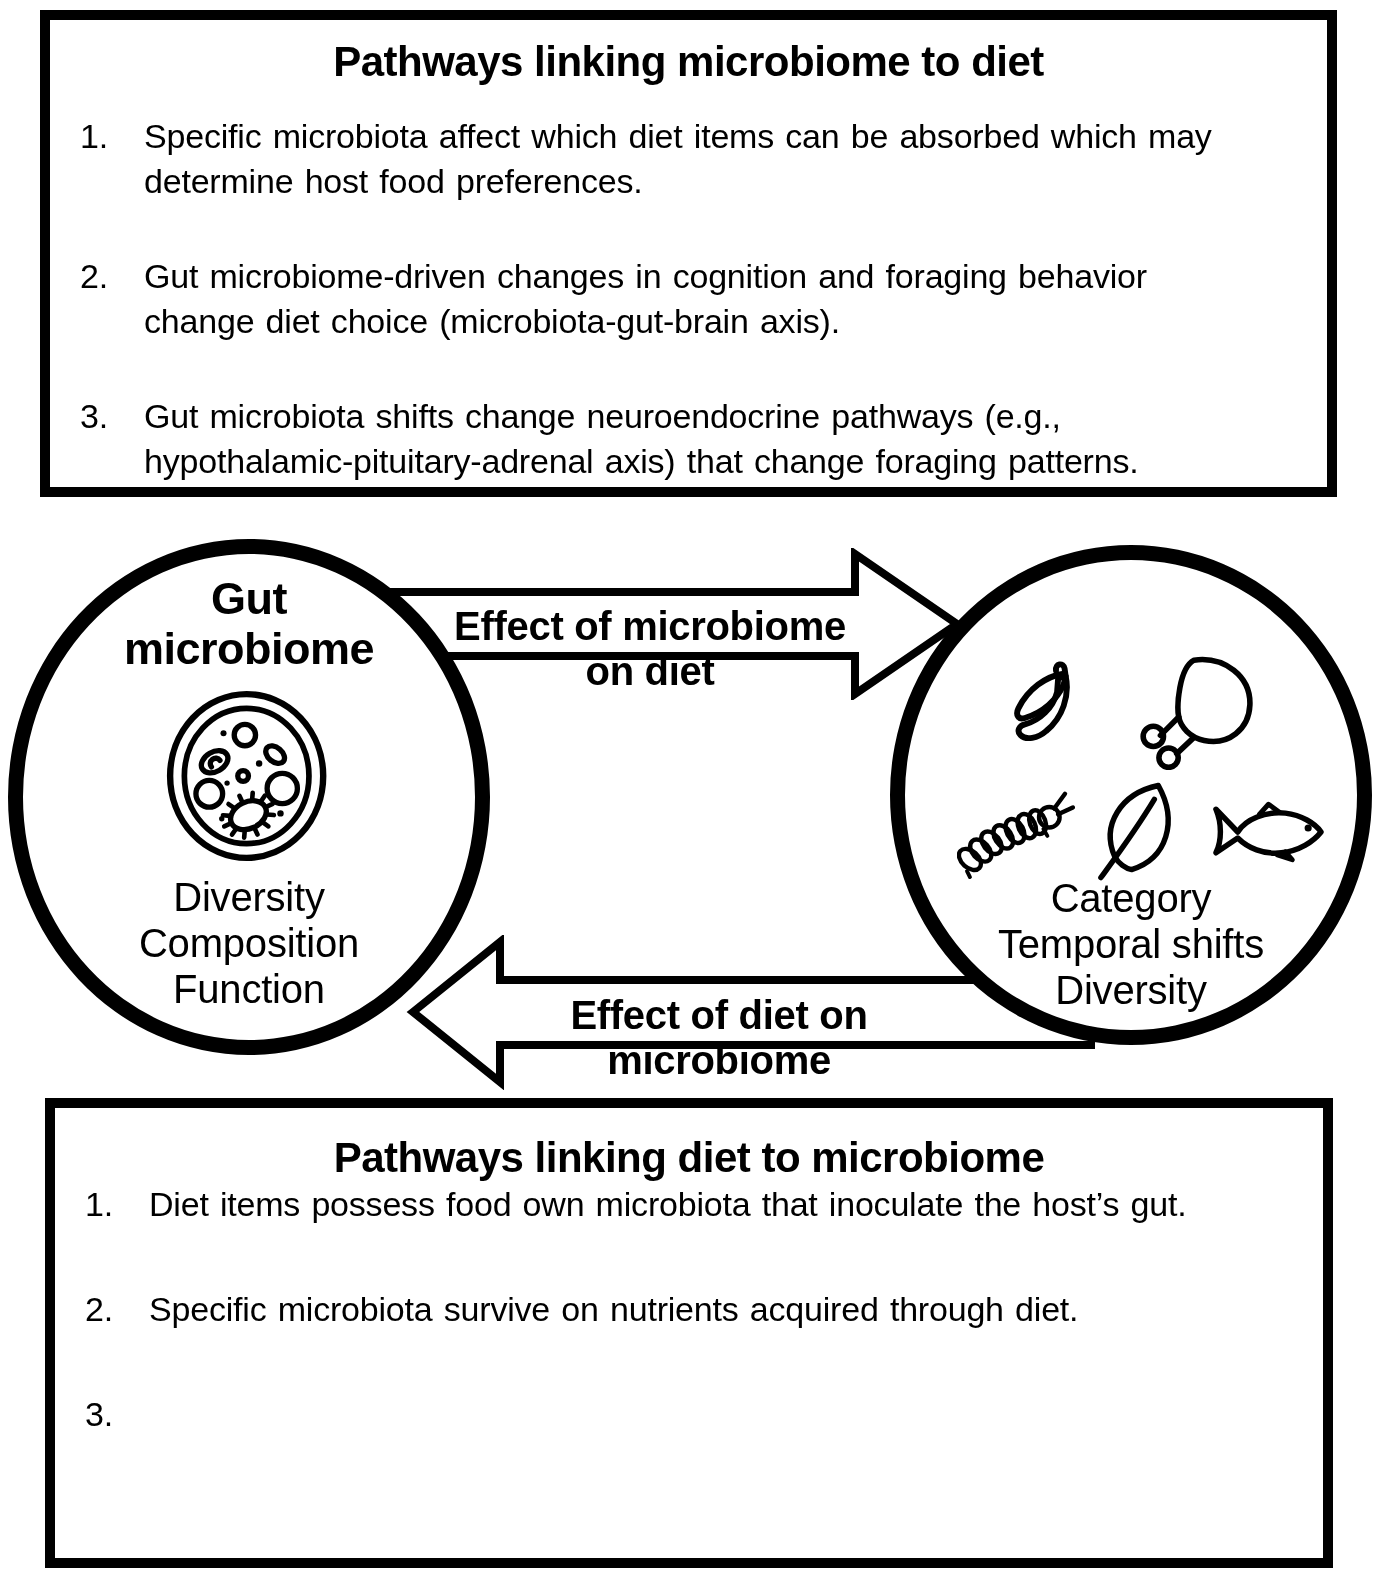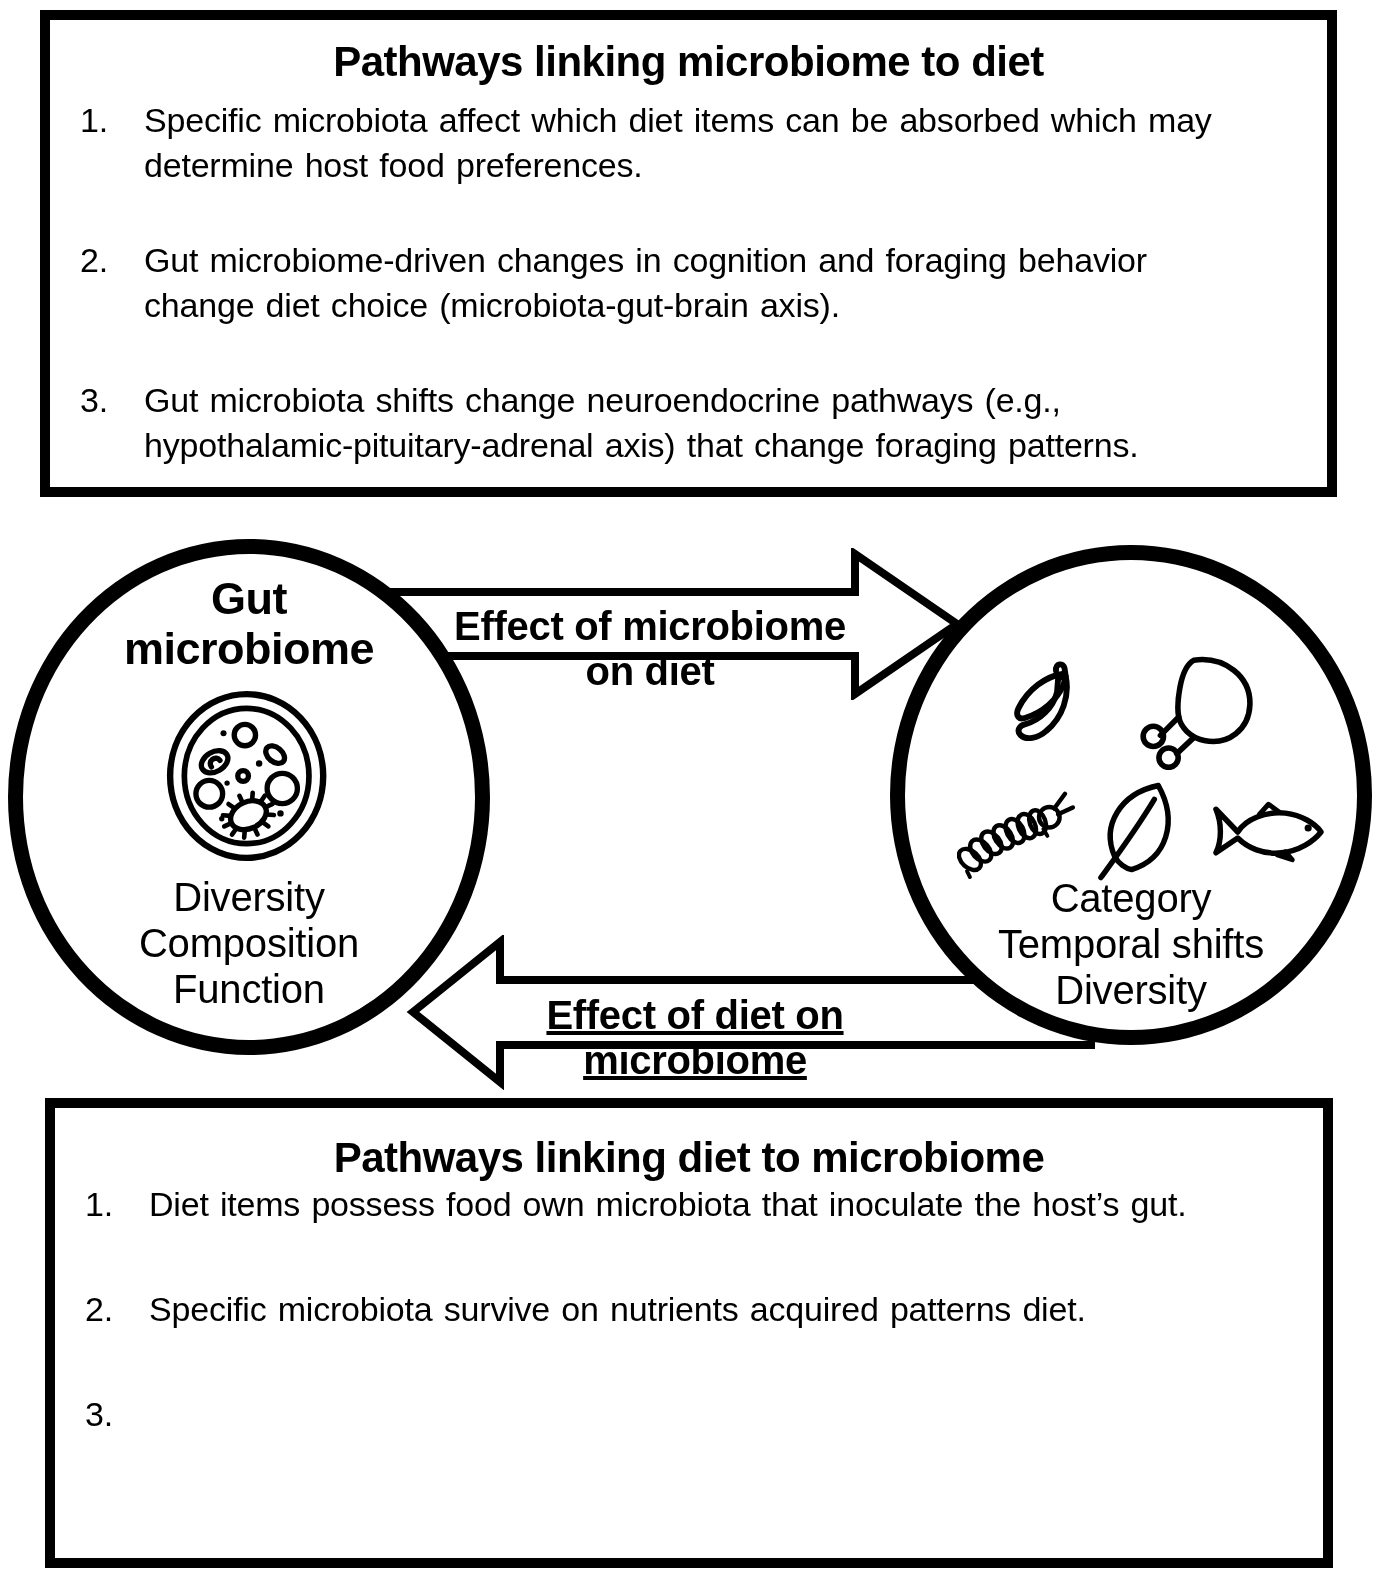--- a/index.html
+++ b/index.html
@@ -22,21 +22,21 @@
   .top-box    { left:40px; top:10px;   width:1297px; height:487px; }
   .bottom-box { left:45px; top:1098px; width:1288px; height:470px; }
 
   .box-title {
     margin:0;
     text-align:center;
     font-size:42px;
     font-weight:700;
     letter-spacing:-0.5px;
   }
-  .top-box .box-title    { margin-top:18px; margin-bottom:12px; }
+  .top-box .box-title    { margin-top:18px; margin-bottom:28px; }
   .bottom-box .box-title { margin-top:26px; }
 
   .box-list { margin:0; padding:0 40px 0 30px; list-style:none; }
   .list-item {
     display:flex;
     font-size:34px;
     line-height:45px;
     letter-spacing:-0.2px;
     word-spacing:2px;
   }
@@ -101,21 +101,21 @@
 
   .arrow-label {
     position:absolute;
     z-index:3;
     text-align:center;
     font-size:40px;
     font-weight:700;
     letter-spacing:-0.3px;
   }
   .arrow-label-top    { left:430px; top:604px; width:440px; }
-  .arrow-label-bottom { left:460px; top:993px; width:470px;text-decoration:underline; }
+  .arrow-label-bottom { left:484px; top:993px; width:470px; }
 </style>
 </head>
 <body>
 
 <div class="canvas">
 
   <section class="box top-box">
     <h2 class="box-title">Pathways linking microbiome to diet</h2>
     <ol class="box-list">
       <li class="list-item">
@@ -242,21 +242,21 @@
 
   <section class="box bottom-box">
     <h2 class="box-title">Pathways linking diet to microbiome</h2>
     <ol class="box-list">
       <li class="list-item">
         <span class="num">1.</span>
         <span class="txt">Diet items possess food own microbiota that inoculate the host’s gut.</span>
       </li>
       <li class="list-item">
         <span class="num">2.</span>
-        <span class="txt">Specific microbiota survive on nutrients acquired patterns diet.</span>
+        <span class="txt">Specific microbiota survive on nutrients acquired through diet.</span>
       </li>
       <li class="list-item">
         <span class="num">3.</span>
       </li>
     </ol>
   </section>
 
 </div>
 
 </body></html>

